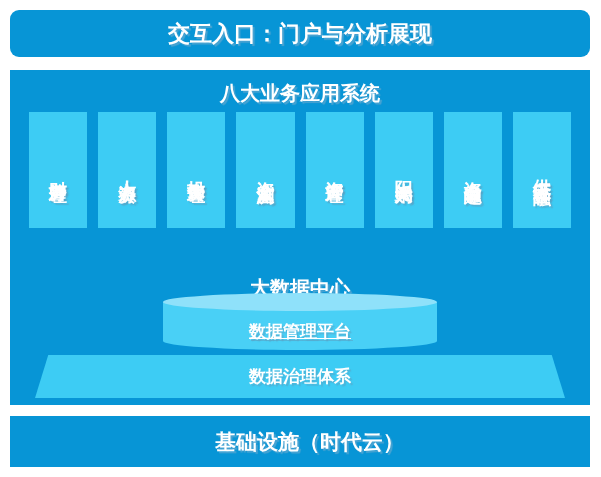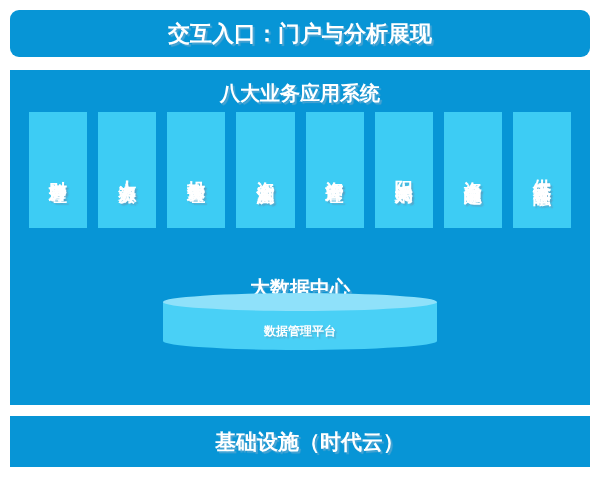--- a/index.html
+++ b/index.html
@@ -47,22 +47,23 @@
   #datacenter{top:253px;height:152px;}
   #datacenter .band-title{font-size:20px;margin-top:22px;}
   .cylinder{
     position:absolute;left:50%;transform:translateX(-50%);
     top:40px;width:274px;height:58px;
   }
   .cylinder svg{position:absolute;left:0;top:0;}
   .cylinder .cyl-label{
     position:absolute;left:0;right:0;top:18px;bottom:0;
     display:flex;align-items:center;justify-content:center;
-    font-size:12px;font-weight:bold;color:var(--txt);
+    font-size:17px;font-weight:bold;color:var(--txt);
     text-shadow:2px 2px 1px rgba(90,160,195,0.55);
+    text-decoration:underline;
   }
   .trapezoid{
     position:absolute;left:25px;top:102px;width:530px;height:43px;
     background:var(--card);
     clip-path:polygon(2.5% 0,97.5% 0,100% 100%,0 100%);
     display:flex;align-items:center;justify-content:center;
     font-size:17px;font-weight:bold;color:var(--txt);
     text-shadow:2px 2px 1px rgba(90,160,195,0.55);
   }
   
@@ -108,17 +109,20 @@
 
 <div class="band" id="datacenter">
   <div class="band-title">大数据中心</div>
   <div class="cylinder">
     <svg width="274" height="58" viewBox="0 0 274 58">
       <path d="M0,9 L0,48 A137,9 0 0 0 274,48 L274,9 Z" fill="#49d0f6"></path>
       <ellipse cx="137" cy="9" rx="137" ry="9" fill="#8fe1fa"></ellipse>
     </svg>
     <div class="cyl-label">数据管理平台</div>
   </div>
+  <div class="trapezoid">
+    <span>数据治理体系</span>
+  </div>
 </div>
 
 <div class="band" id="infra">
   <div class="band-title">基础设施（时代云）</div>
 </div>
 
 </body></html>

